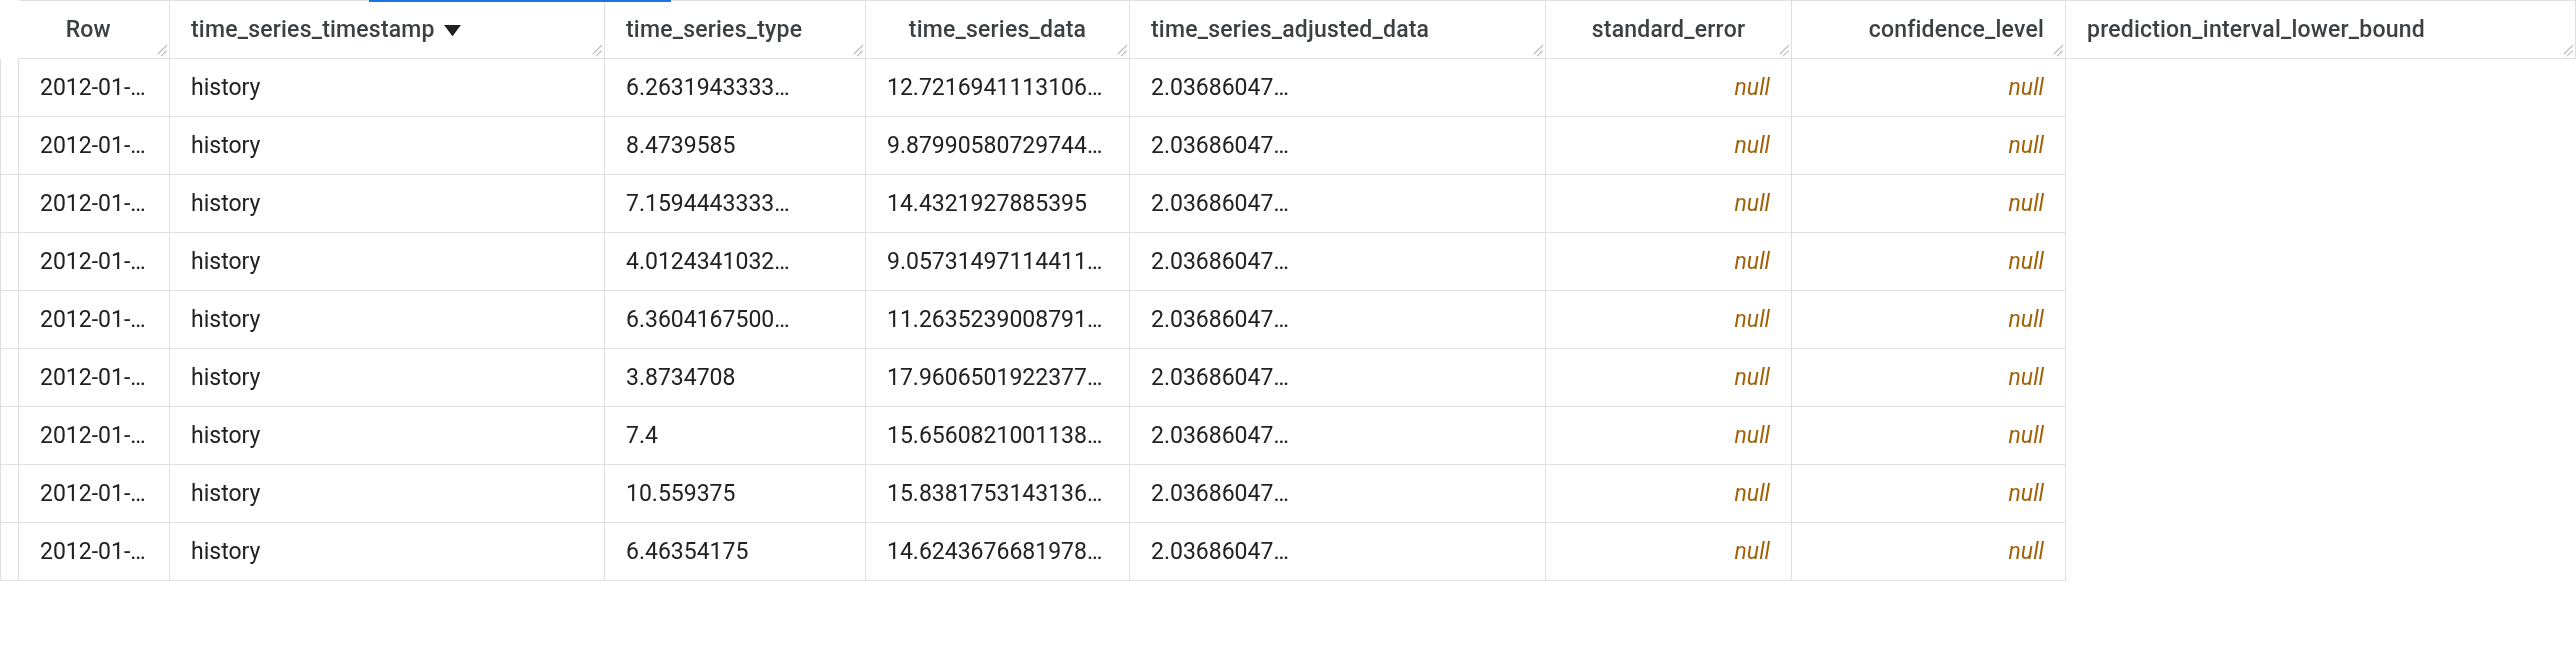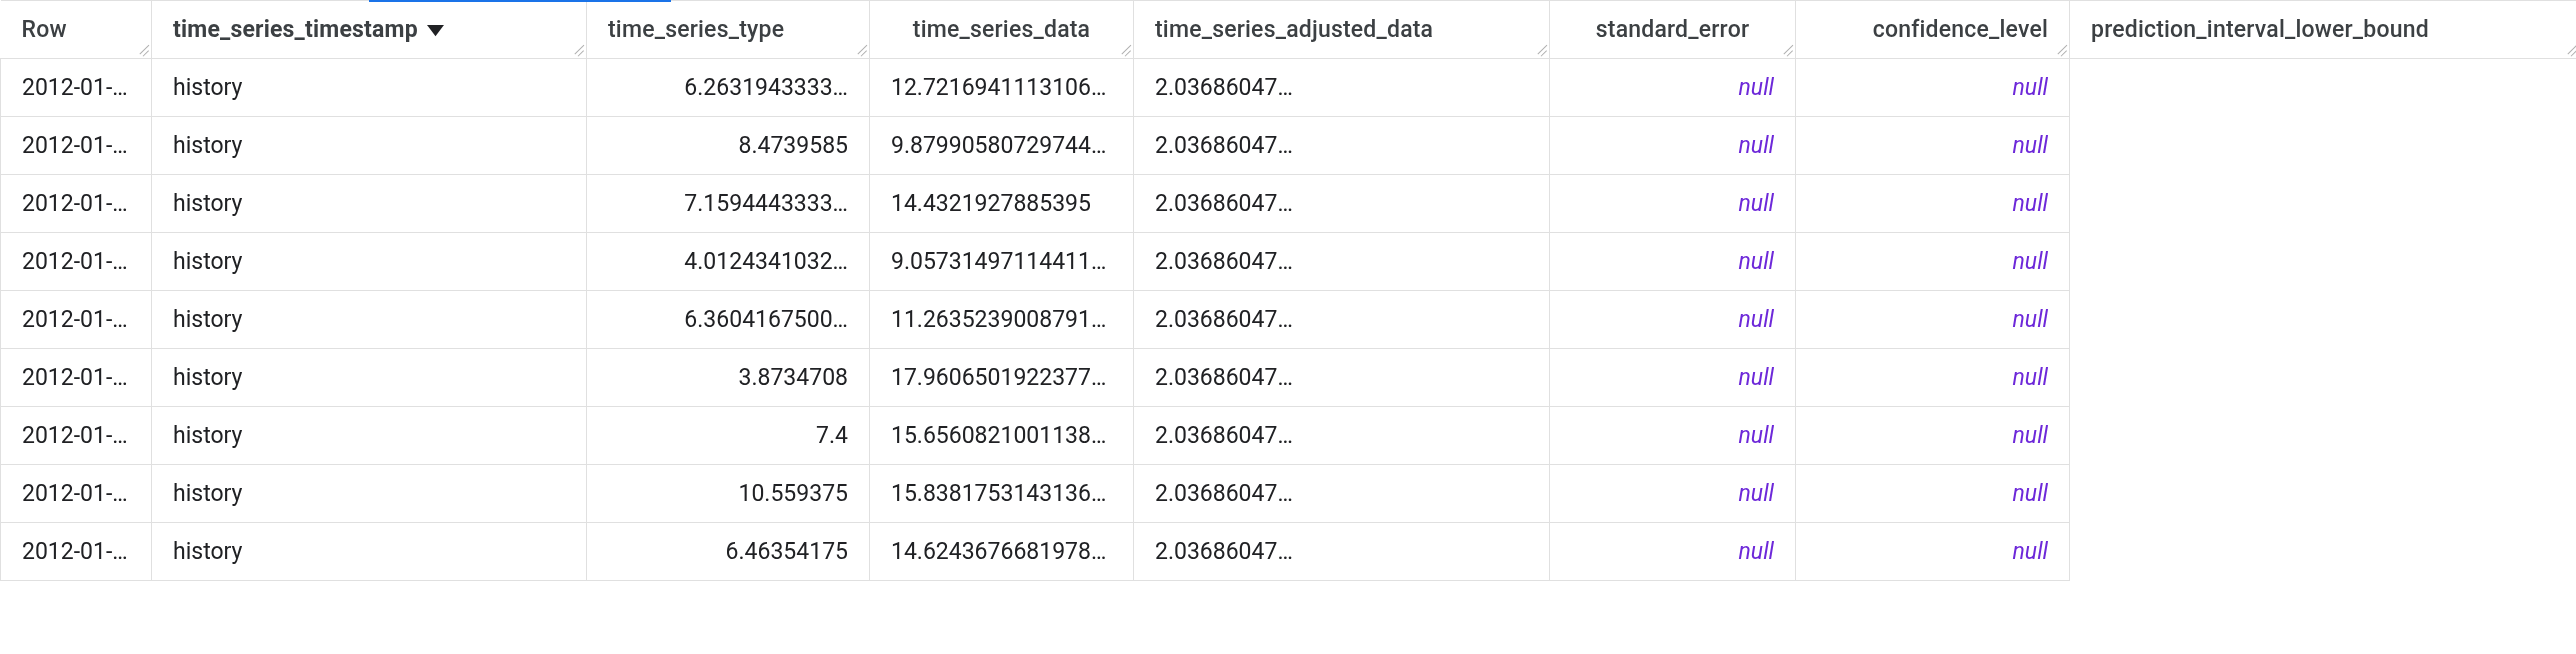--- a/index.html
+++ b/index.html
@@ -35,29 +35,29 @@
     font-weight: 500;
     color: #3c4043;
     border-top: 0.9px solid #e0e0e0;
     letter-spacing: 0.2px;
   }
   .th:first-child, .td:first-child {
     border-left: 0.9px solid #e0e0e0;
   }
   .col-row { width: 151px; text-align: right; padding-right: 32px; }
   .col-ts { width: 435px; text-align: left; }
-  .col-type { width: 283px; text-align: left; }
-  .col-data { width: 264px; text-align: right; }
+  .col-type { width: 261px; text-align: left; }
+  .col-data { width: 264px; text-align: left; }
   .col-adj { width: 416px; text-align: left; }
   .col-se { width: 246px; }
   .col-conf { width: 274px; text-align: right; }
   .col-pilb { width: 510px; text-align: right; }
 
-  .th.col-row { text-align: left; }
-  .th.col-ts { text-align: left; font-weight: bold; }
+  .th.col-row { text-align: center; }
+  .th.col-ts { text-align: left; }
   .th.col-type { text-align: left; }
   .th.col-data { text-align: center; }
   .th.col-adj { text-align: left; }
   .th.col-se { text-align: center; }
   .th.col-conf { text-align: right; }
   .th.col-pilb { text-align: left; }
 
   .sort-ind {
     display: inline-block;
     margin-left: 9.4px;
@@ -95,21 +95,21 @@
   }
   .tab-underline {
     position: absolute;
     top: -2.8px;
     left: 0;
     height: 4.7px;
     background: #1a73e8;
   }
   .null {
     font-style: italic;
-    color: #6d28d9;
+    color: #a16207;
   }
   .first-header {
     position: relative;
   }
 </style>
 </head>
 <body>
 
 <div class="table">
   <div class="thead">

